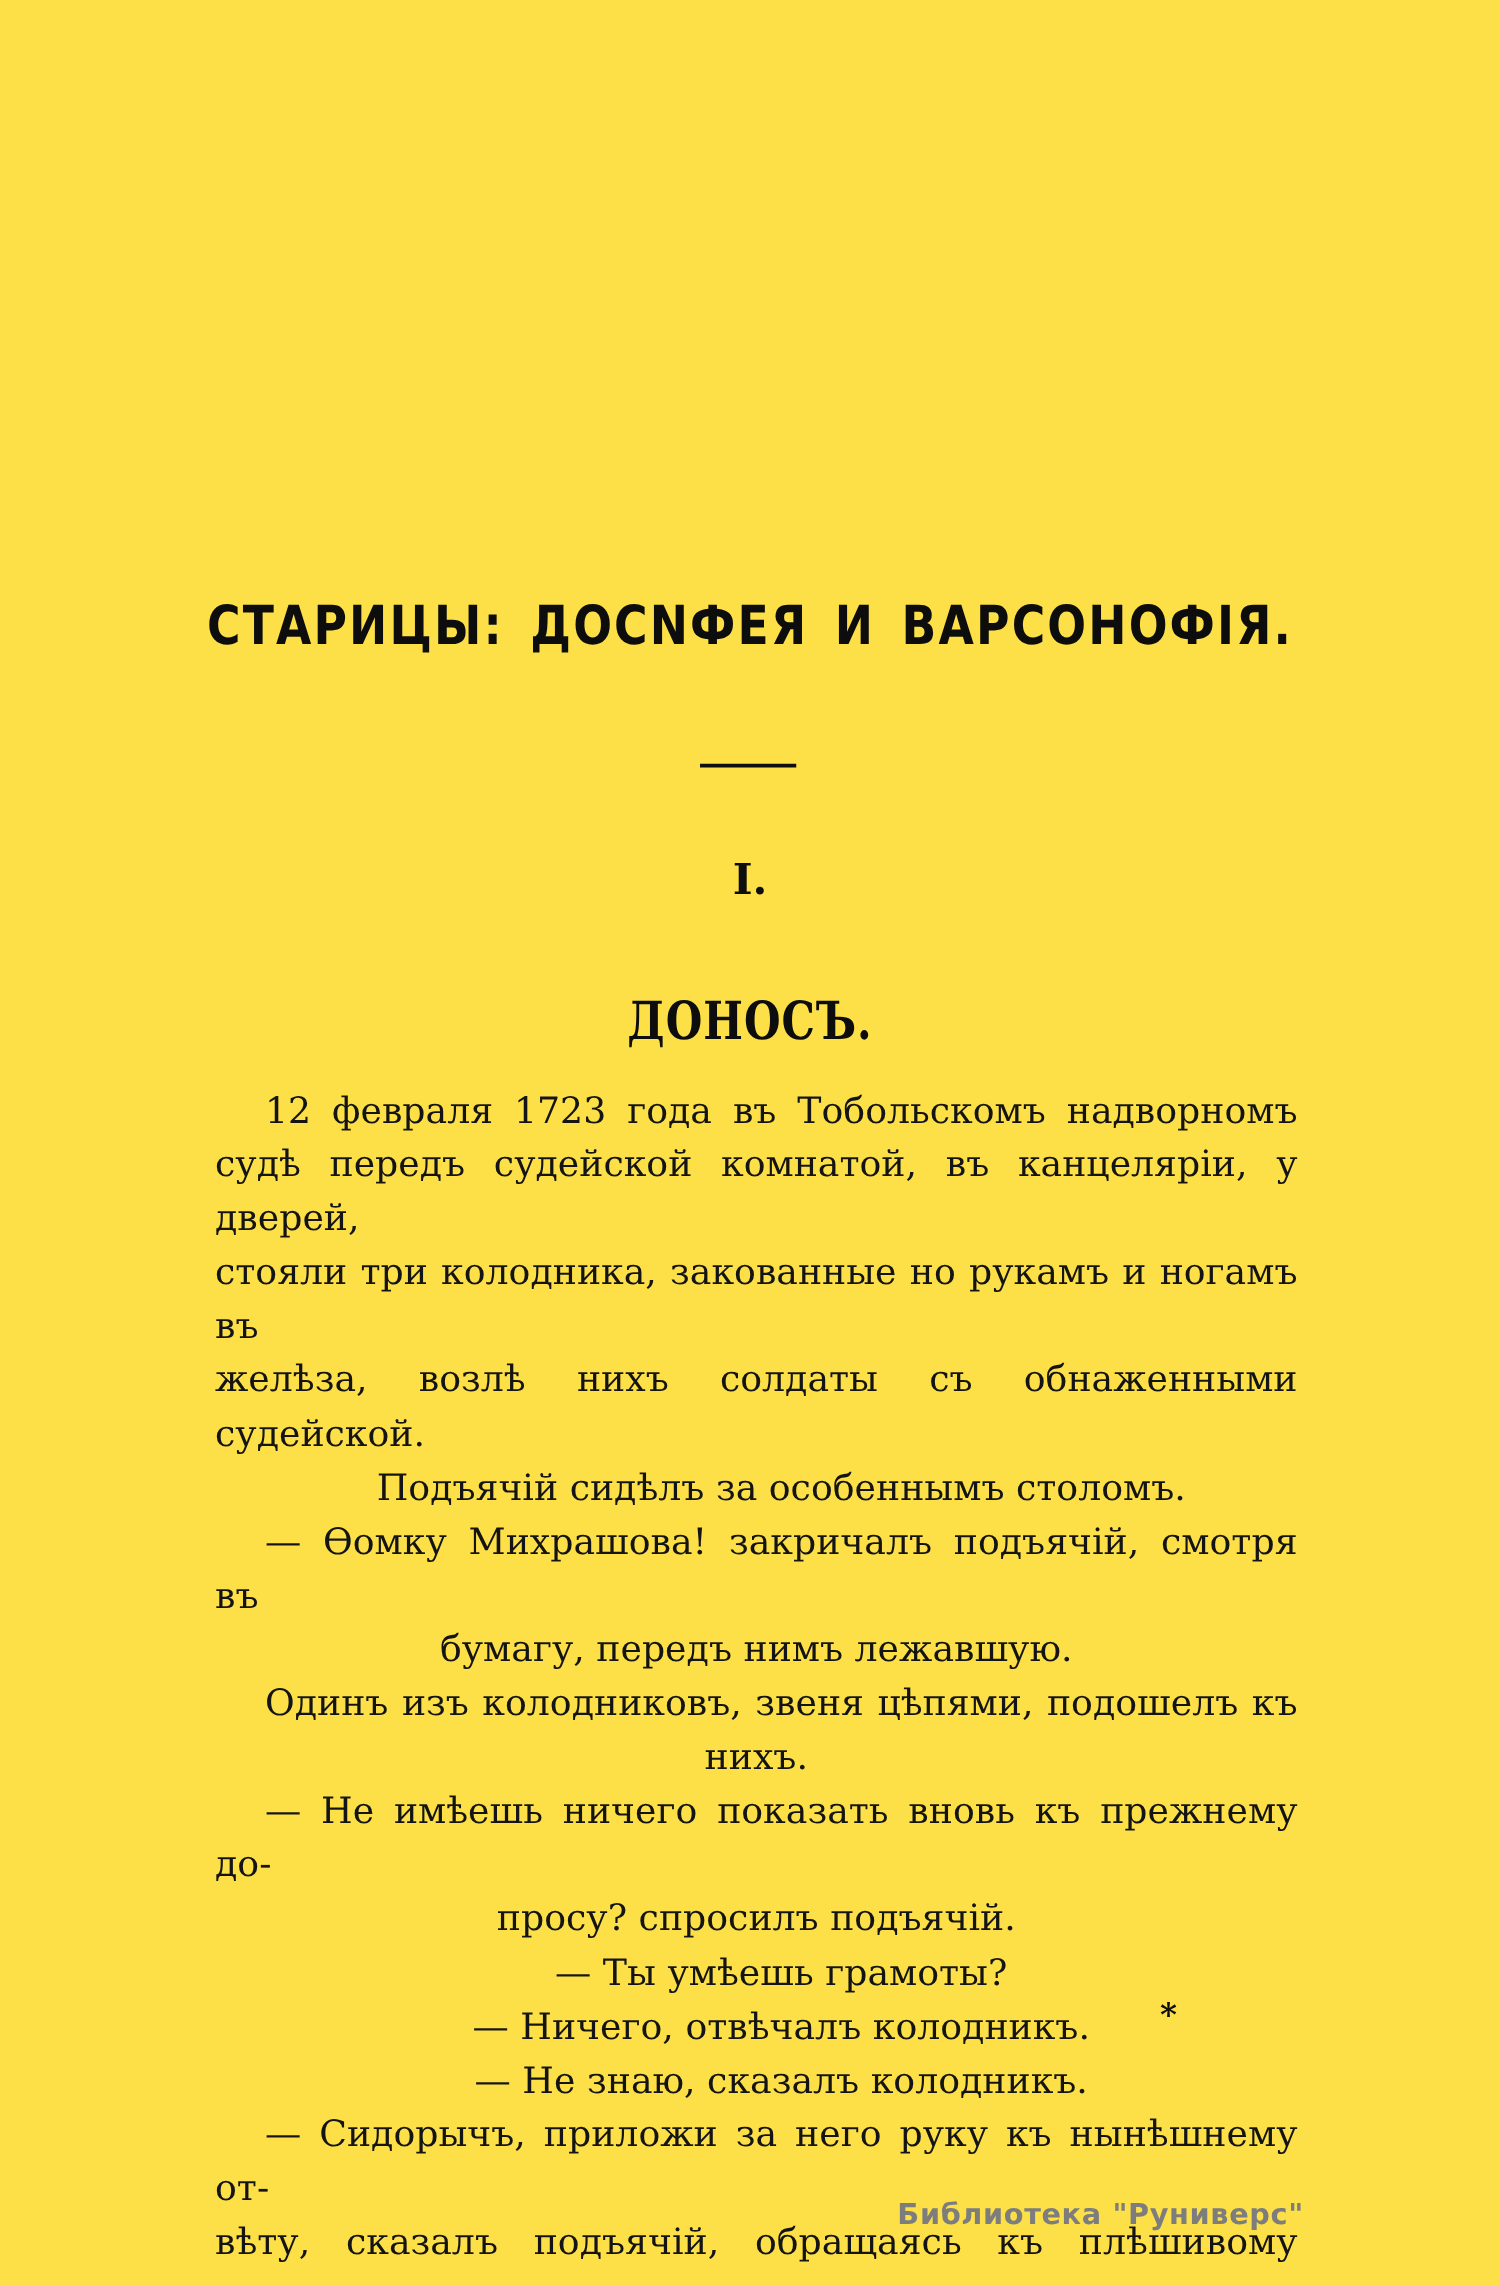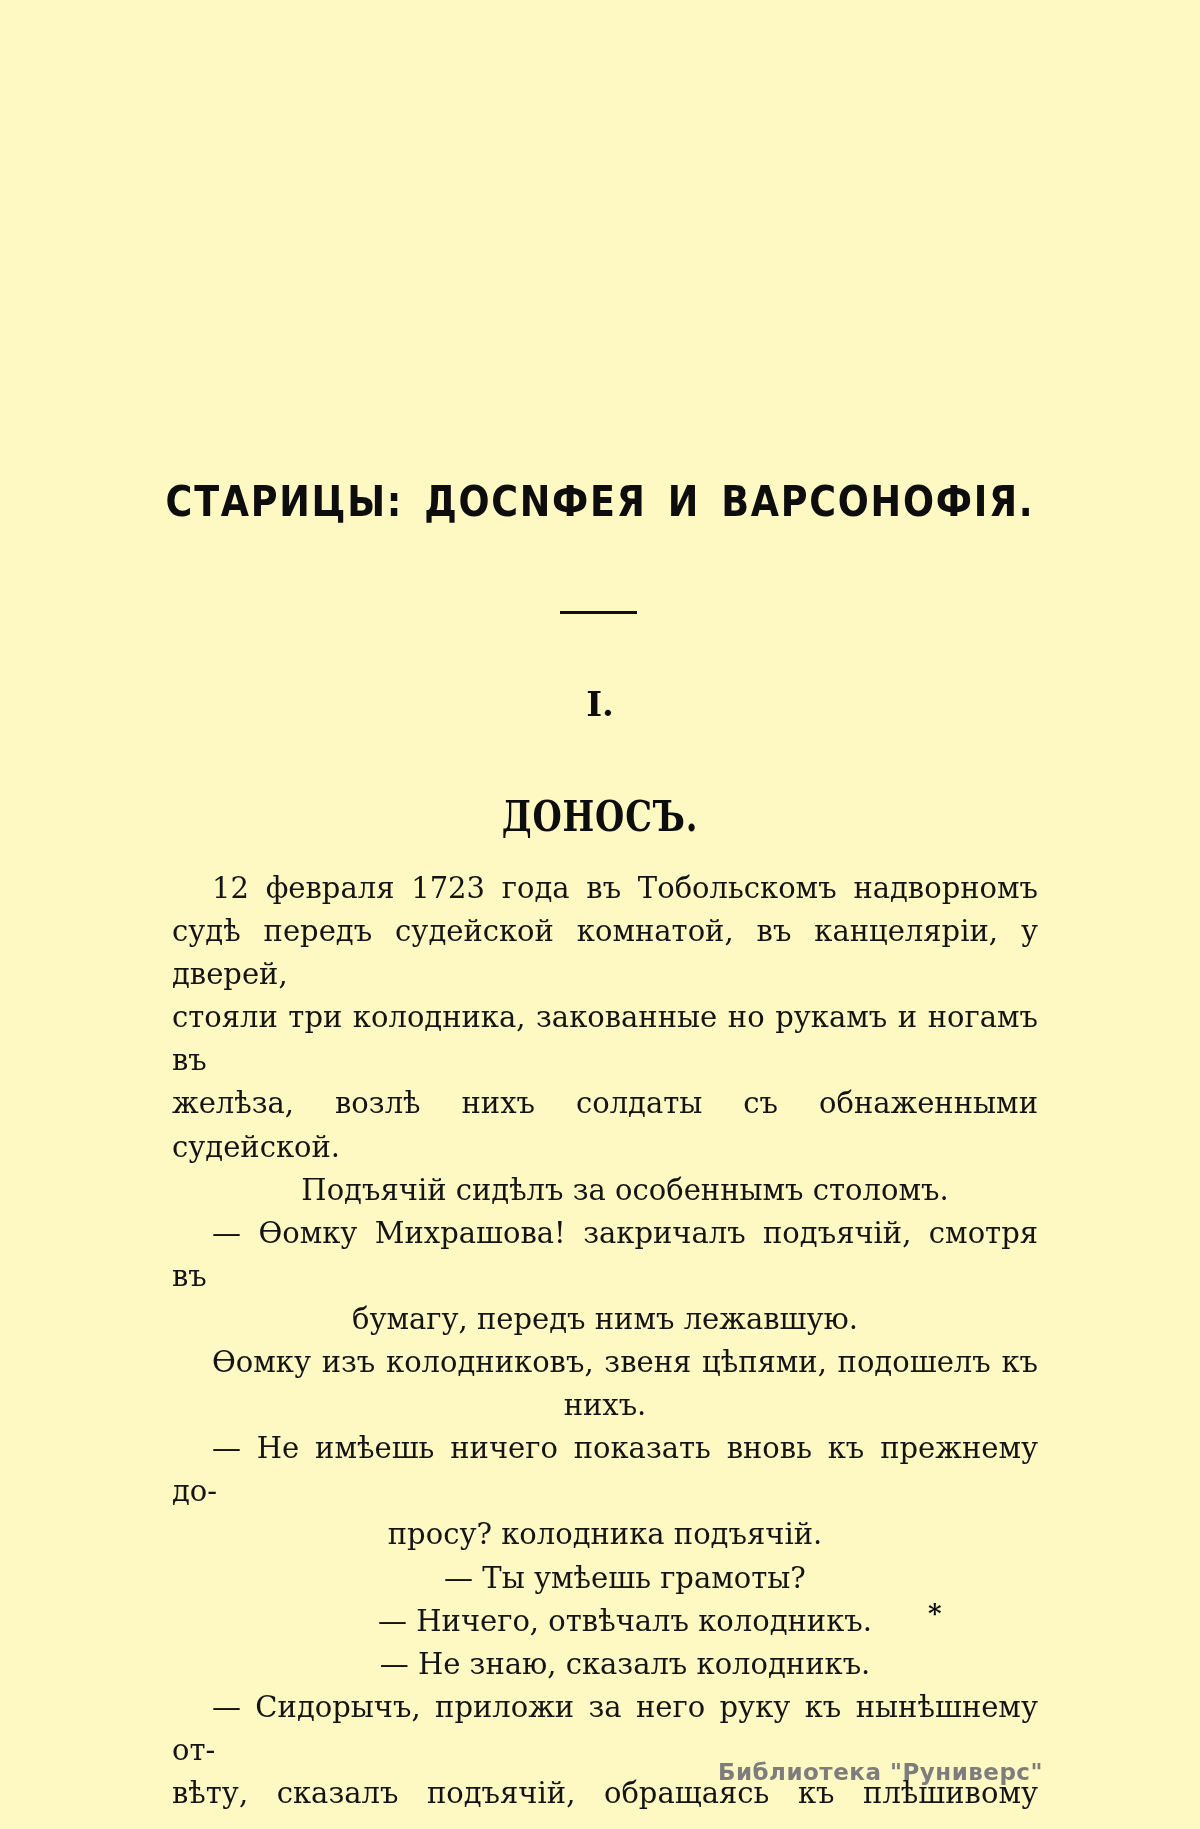--- a/index.html
+++ b/index.html
@@ -4,21 +4,21 @@
 <style>
   html, body {
     margin: 0;
     padding: 0;
     background: #ffffff;
   }
   #page {
     position: relative;
     width: 1200px;
     height: 1829px;
-    background: #fef9c3;
+    background: #fde047;
     overflow: hidden;
     color: #161616;
   }
   
   .book-title {
     position: absolute;
     top: 476px;
     left: 0;
     width: 100%;
     text-align: center;
@@ -127,24 +127,24 @@
   <div class="section-heading">ДОНОСЪ.</div>
 
   <div class="body-text">
       <div class="line indent justify">12 февраля 1723 года въ Тобольскомъ надворномъ</div>
       <div class="line justify">судѣ передъ судейской комнатой, въ канцеляріи, у дверей,</div>
       <div class="line justify">стояли три колодника, закованные но рукамъ и ногамъ въ</div>
       <div class="line justify">желѣза, возлѣ нихъ солдаты съ обнаженными судейской.</div>
       <div class="line indent">Подъячій сидѣлъ за особеннымъ столомъ.</div>
       <div class="line indent justify">— Ѳомку Михрашова! закричалъ подъячій, смотря въ</div>
       <div class="line">бумагу, передъ нимъ лежавшую.</div>
-      <div class="line indent justify">Ѳомку изъ колодниковъ, звеня цѣпями, подошелъ къ</div>
+      <div class="line indent justify">Одинъ изъ колодниковъ, звеня цѣпями, подошелъ къ</div>
       <div class="line">нихъ.</div>
       <div class="line indent justify">— Не имѣешь ничего показать вновь къ прежнему до-</div>
-      <div class="line">просу? колодника подъячій.</div>
+      <div class="line">просу? спросилъ подъячій.</div>
       <div class="line indent">— Ты умѣешь грамоты?</div>
       <div class="line indent">— Ничего, отвѣчалъ колодникъ.</div>
       <div class="line indent">— Не знаю, сказалъ колодникъ.</div>
       <div class="line indent justify">— Сидорычъ, приложи за него руку къ нынѣшнему от-</div>
       <div class="line justify">вѣту, сказалъ подъячій, обращаясь къ плѣшивому старику,</div>
     </div>
 
   <div class="signature-mark">*</div>
 
   <div class="watermark">Библиотека "Руниверс"</div>

